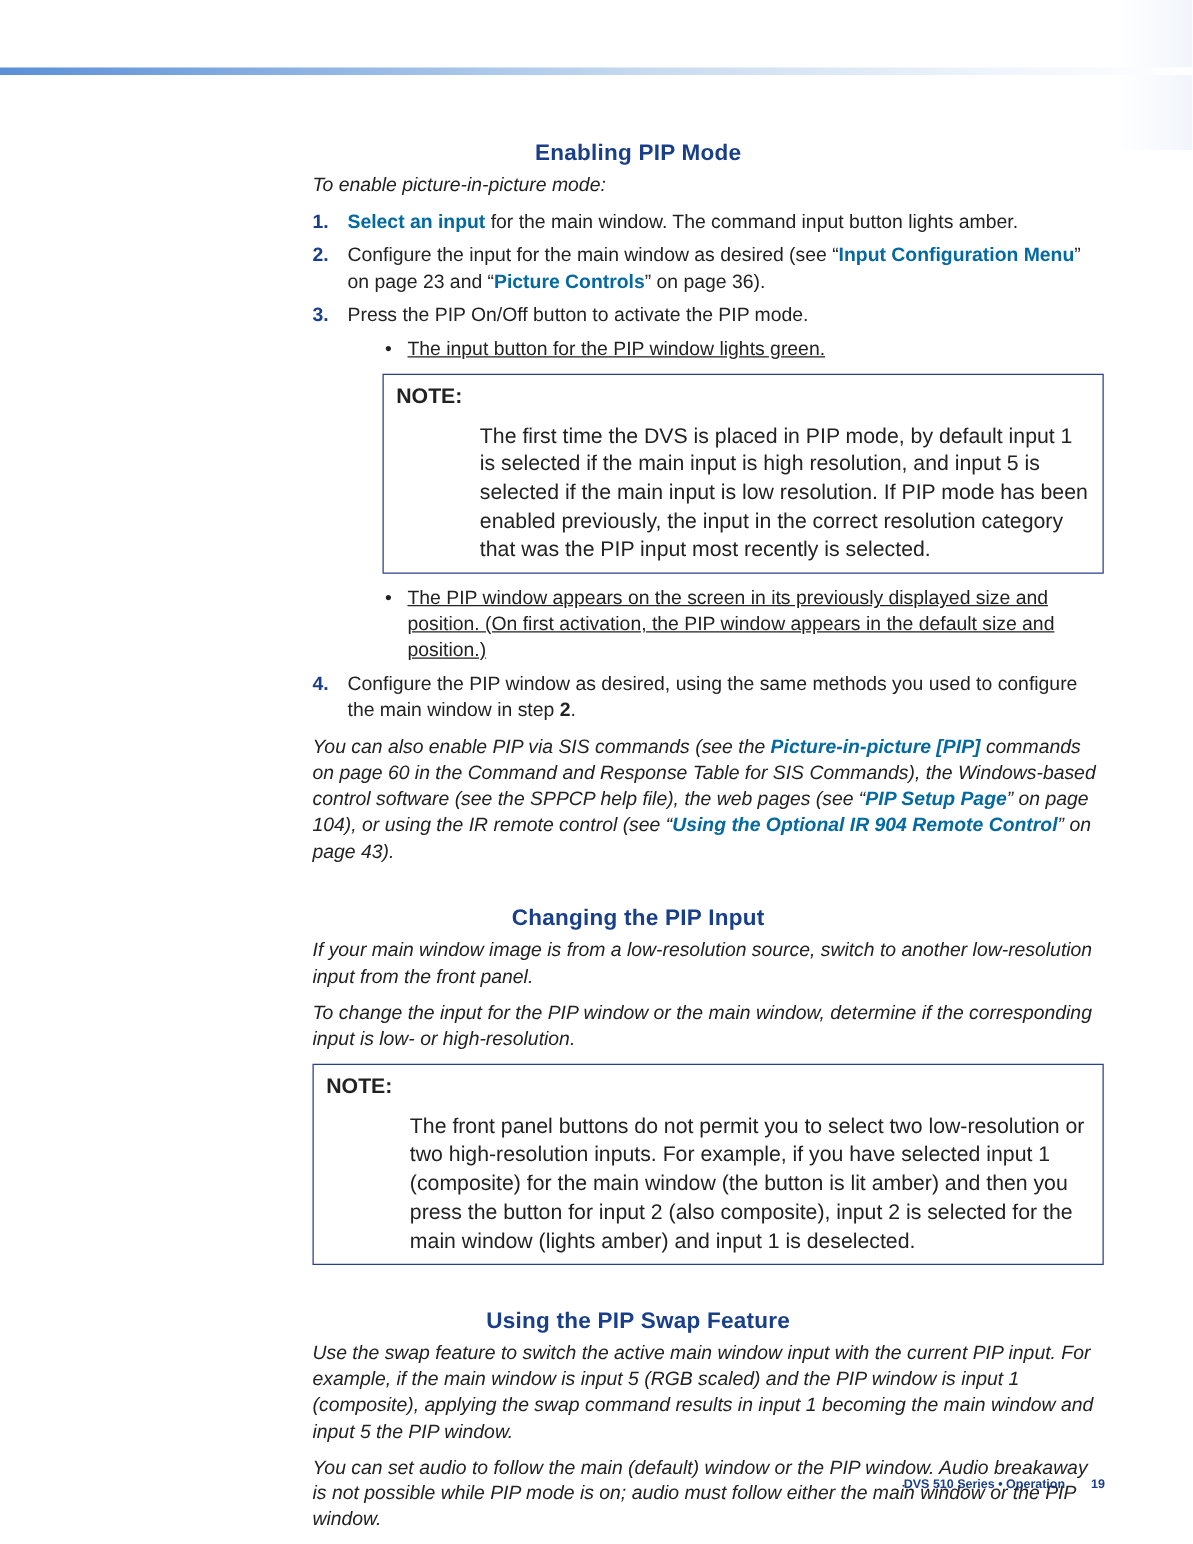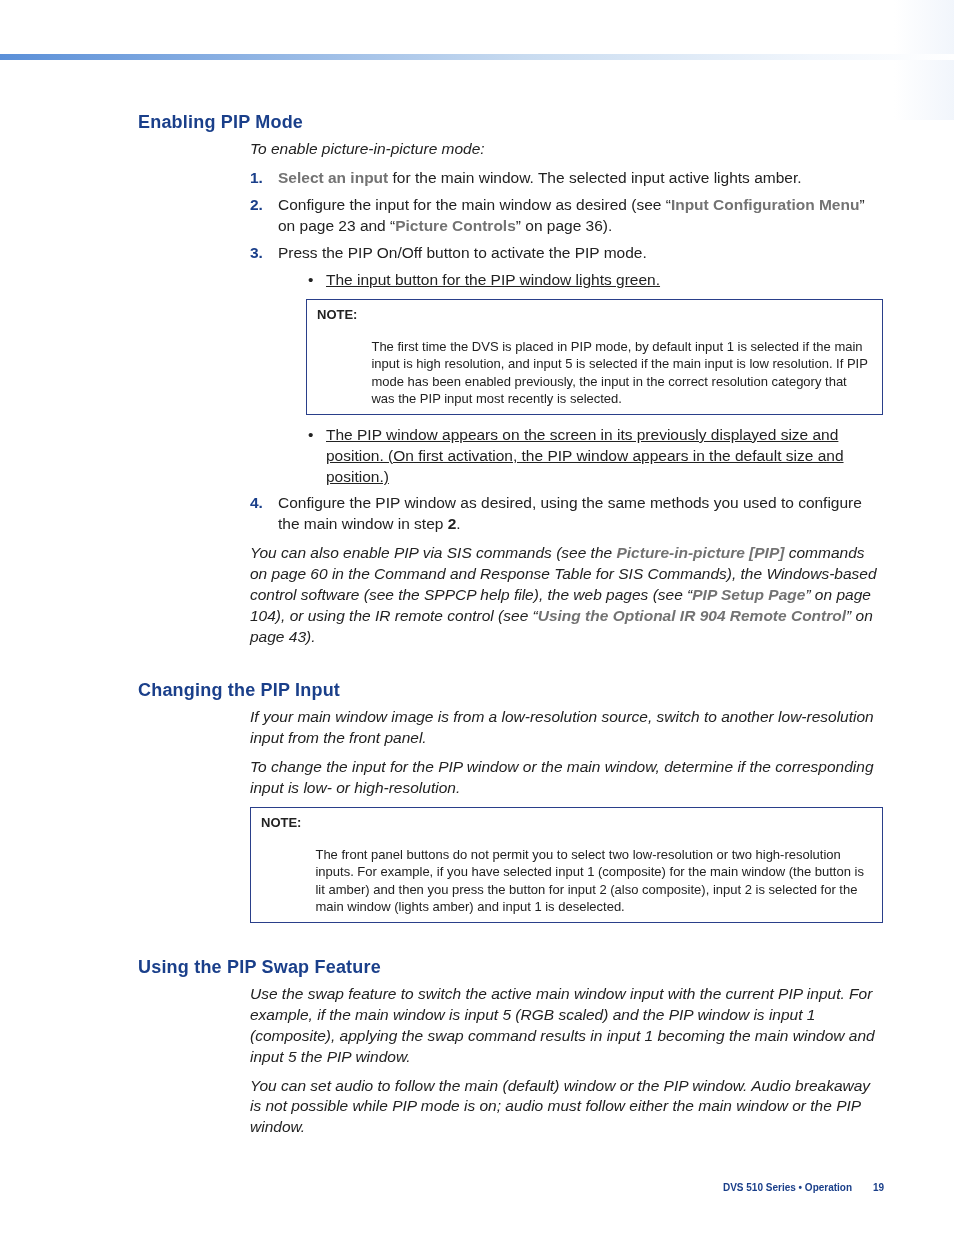--- a/index.html
+++ b/index.html
@@ -39,20 +39,21 @@
     top: 112px;
     left: 138px;
     width: 745px;
   }
   .h2 {
     color: #1a3f8a;
     font-weight: 700;
     font-size: 18px;
     margin: 0 0 6px 0;
     letter-spacing: 0.2px;
+    text-align: center;
   }
   .body-indent {
     margin-left: 112px;
     font-size: 15.5px;
     line-height: 1.35;
   }
   p { margin: 0 0 8px 0; font-style: italic; }
   ol.steps {
     list-style: none;
     padding: 0;
@@ -81,29 +82,29 @@
     padding-left: 20px;
     margin-bottom: 6px;
   }
   ul.bullets > li::before {
     content: "•";
     position: absolute;
     left: 2px;
     top: 0;
   }
   .link {
-    color: #737373;
+    color: #0369a1;
     font-weight: 700;
   }
   .bold { font-weight: 700; }
   .notebox {
     border: 1px solid #2a3f8a;
     margin: 8px 0 10px 28px;
     display: flex;
-    font-size: 13px;
+    font-size: 17px;
     line-height: 1.35;
   }
   .notebox.full { margin-left: 0; }
   .notebox .note-label {
     font-weight: 700;
     padding: 6px 0 6px 10px;
     white-space: nowrap;
   }
   .notebox .note-text {
     padding: 6px 10px 6px 14px;
@@ -132,21 +133,21 @@
 
   <div class="content">
 
     <div class="h2">Enabling PIP Mode</div>
     <div class="body-indent">
       <p>To enable picture-in-picture mode:</p>
 
       <ol class="steps">
         <li>
           <span class="num">1.</span>
-          <span class="link">Select an input</span><span> for the main window. The selected input active lights amber.</span>
+          <span class="link">Select an input</span><span> for the main window. The command input button lights amber.</span>
         </li>
         <li>
           <span class="num">2.</span>
           <span>Configure the input for the main window as desired (see “</span><span class="link">Input Configuration Menu</span><span>” on page 23 and “</span><span class="link">Picture Controls</span><span>” on page 36).</span>
         </li>
         <li>
           <span class="num">3.</span>
           <span>Press the PIP On/Off button to activate the PIP mode.</span>
           <ul class="bullets">
             <li>The input button for the PIP window lights green.</li>

